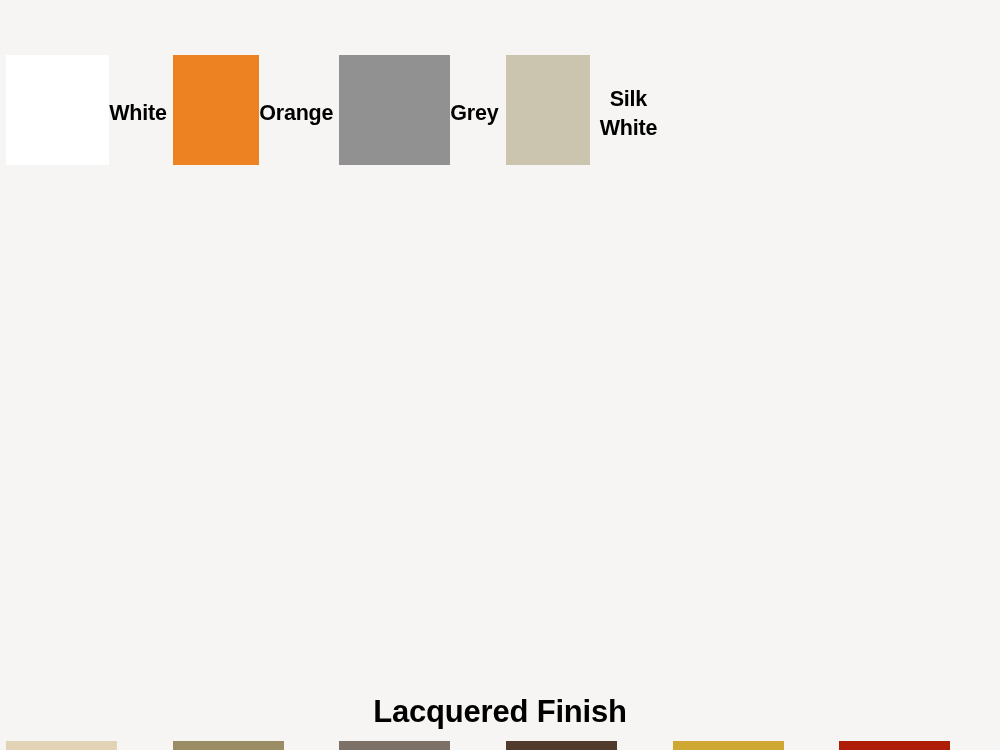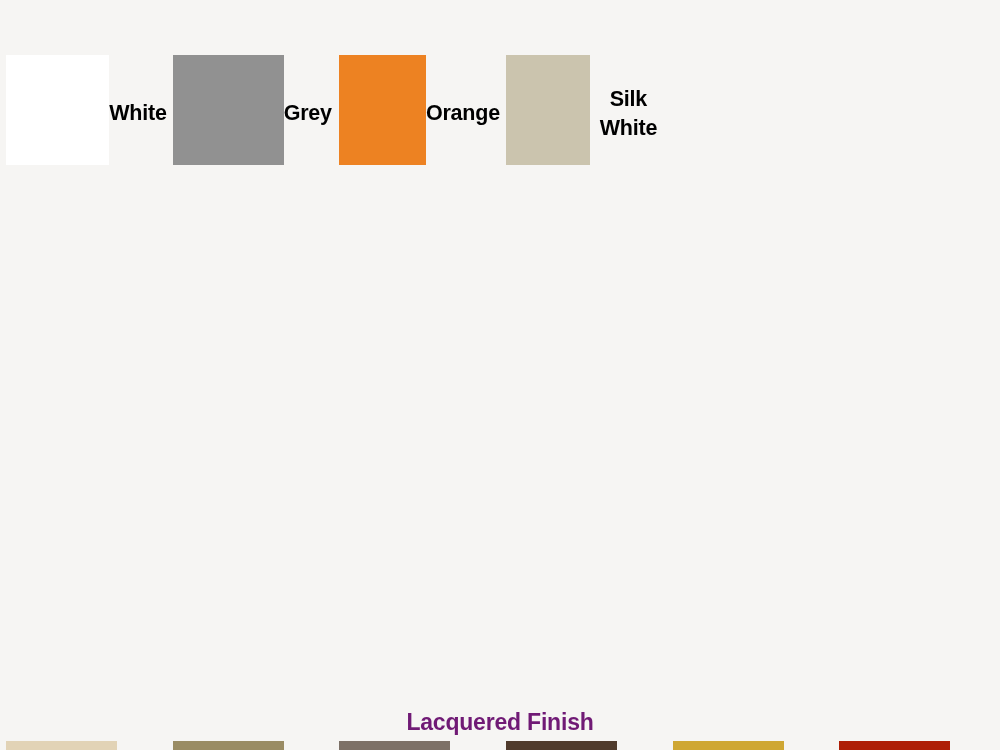--- a/index.html
+++ b/index.html
@@ -45,45 +45,45 @@
     color: #000000;
     text-align: center;
     line-height: 1.32;
     letter-spacing: -0.2px;
     white-space: pre-line;
   }
   #finish-caption {
     position: absolute;
     left: 0;
     right: 0;
-    bottom: 14px;
+    bottom: 20px;
     text-align: center;
-    font-size: 23px;
+    font-size: 31px;
     font-weight: bold;
-    color: #701a75;
+    color: #000000;
     letter-spacing: -0.2px;
   }
 </style>
 </head>
 <body>
 
 <div id="palette-board">
 
   <div class="swatch-grid row1">
     <div class="swatch-cell">
       <div class="swatch-chip" style="background:#ffffff;"></div>
       <div class="swatch-label">White</div>
     </div>
     <div class="swatch-cell">
+      <div class="swatch-chip" style="background:#ed8222;"></div>
+      <div class="swatch-label">Orange</div>
+    </div>
+    <div class="swatch-cell">
       <div class="swatch-chip" style="background:#919191;"></div>
       <div class="swatch-label">Grey</div>
-    </div>
-    <div class="swatch-cell">
-      <div class="swatch-chip" style="background:#ed8222;"></div>
-      <div class="swatch-label">Orange</div>
     </div>
     <div class="swatch-cell">
       <div class="swatch-chip" style="background:#cbc4ae;"></div>
       <div class="swatch-label">Silk White</div>
     </div>
   </div>
 
   <div class="swatch-grid row2" style="padding-top:0">
     <div class="swatch-cell">
       <div class="swatch-chip" style="background:#e2d3b6;"></div>

